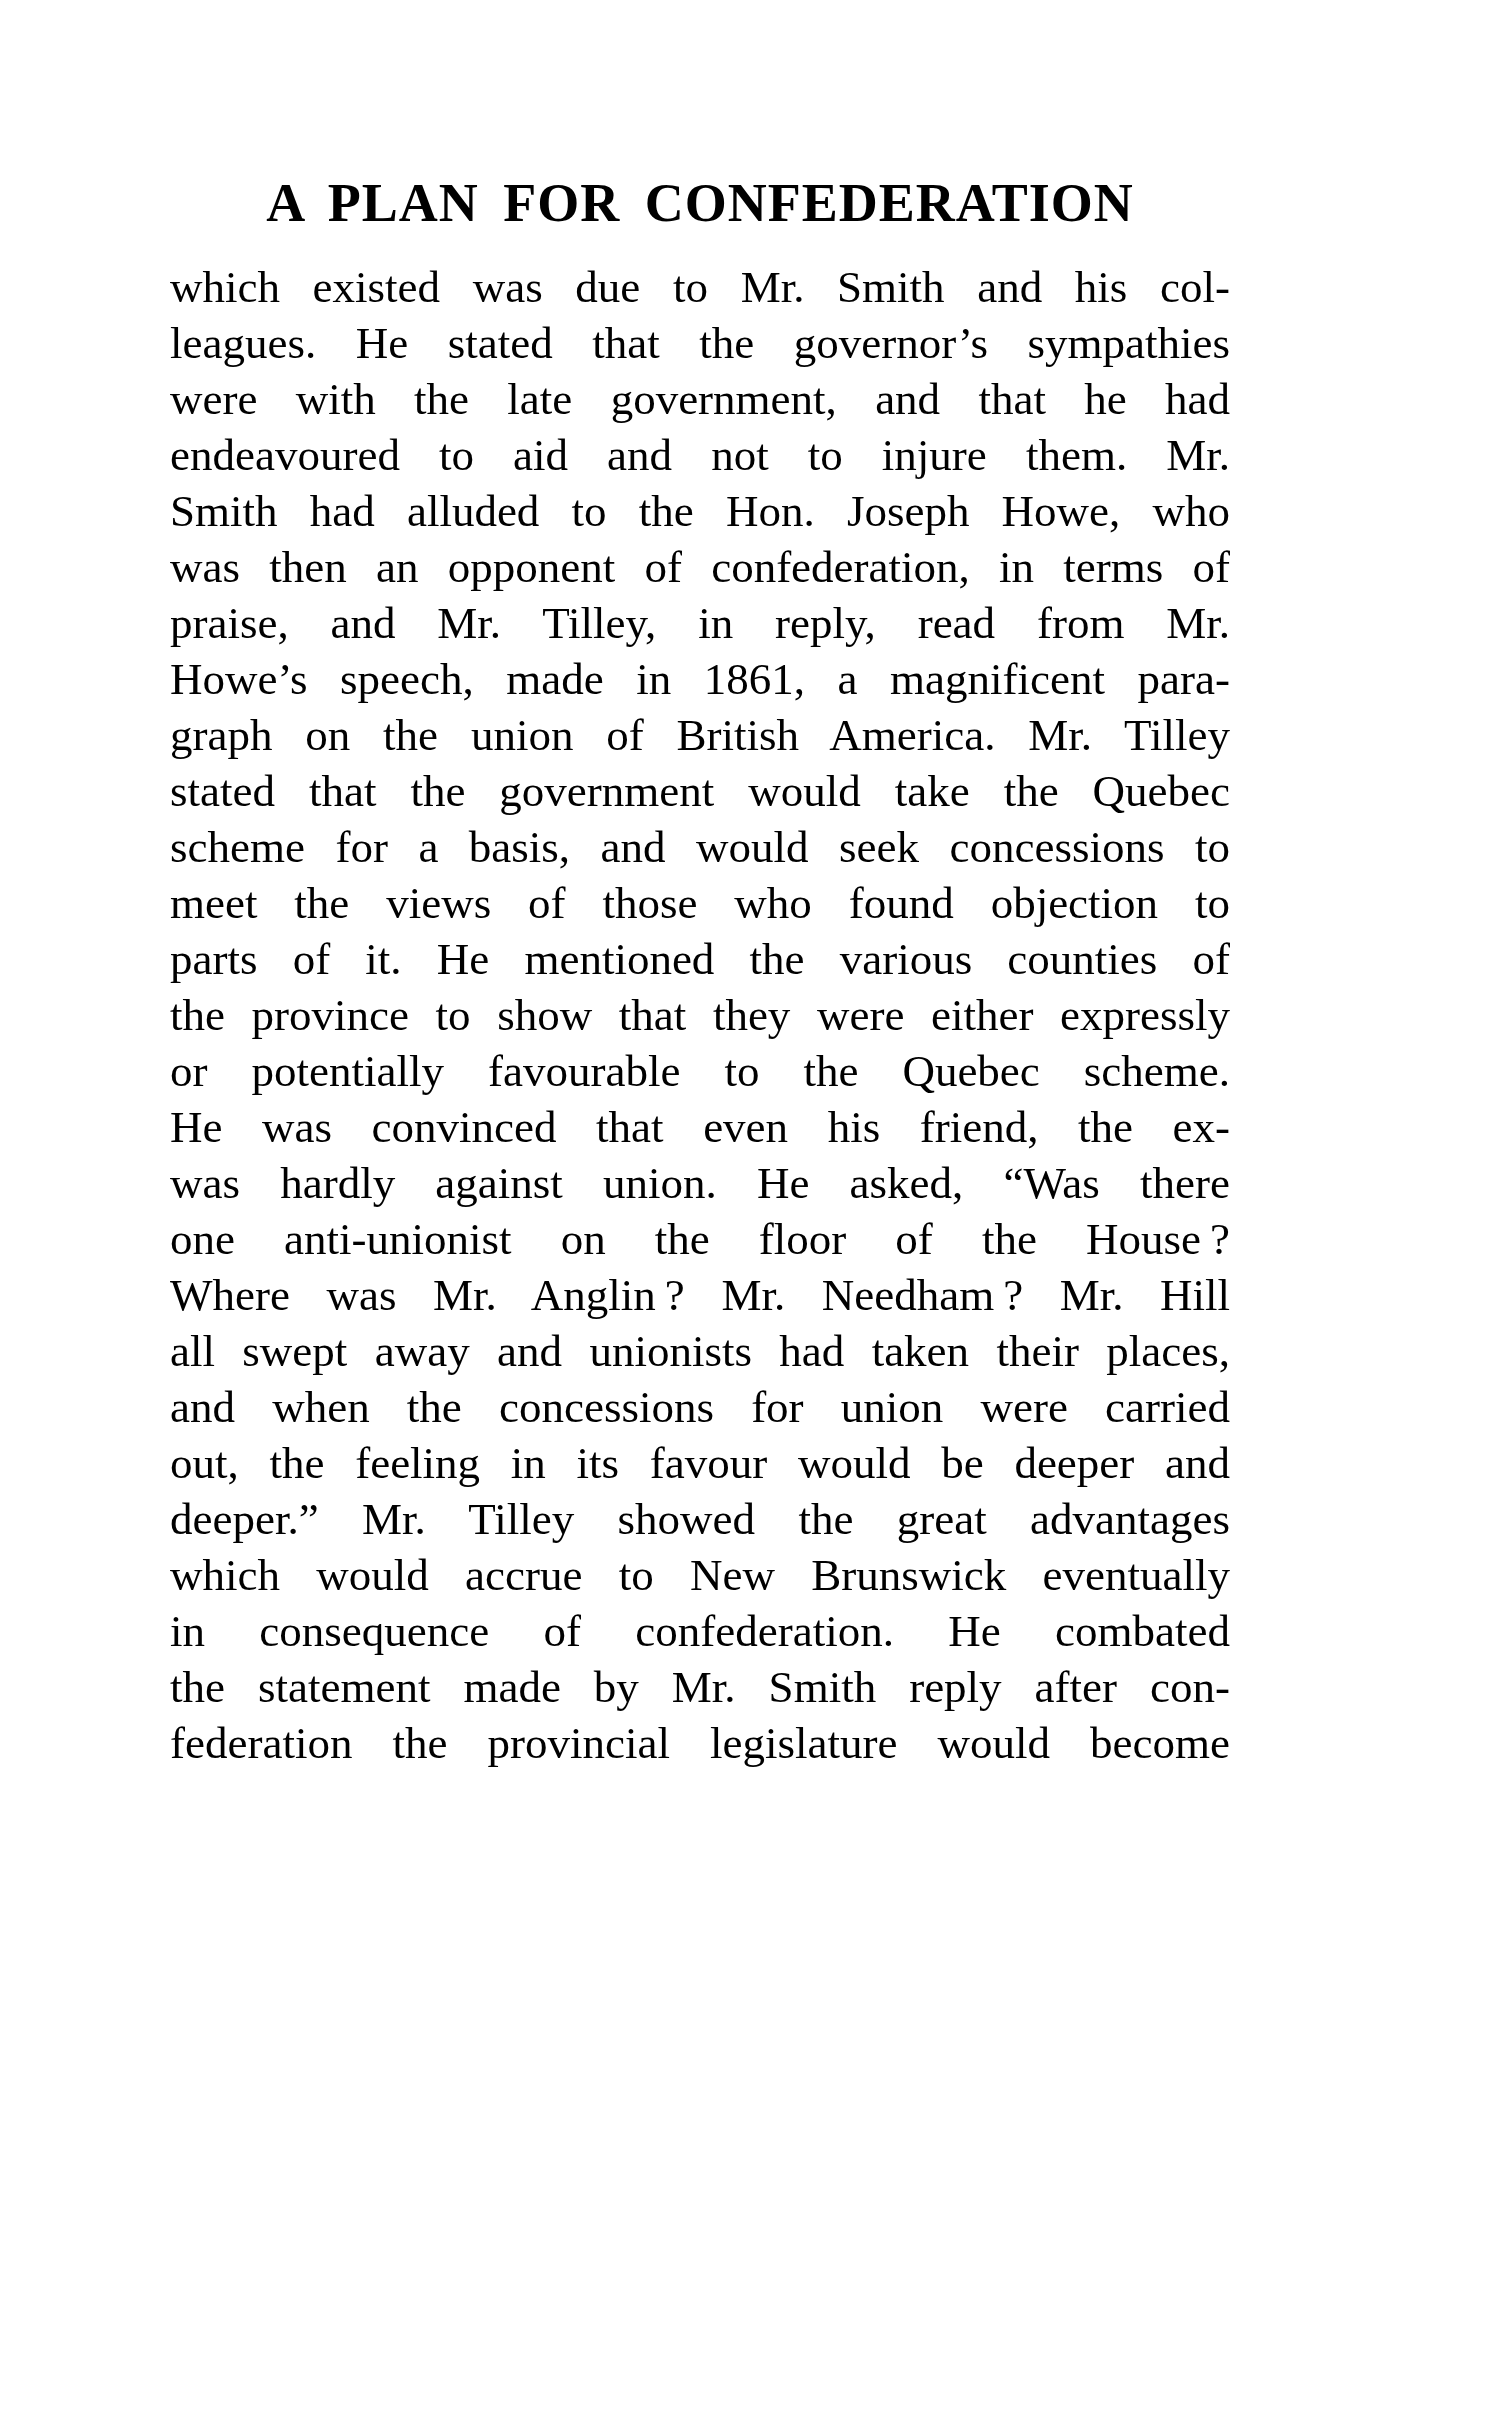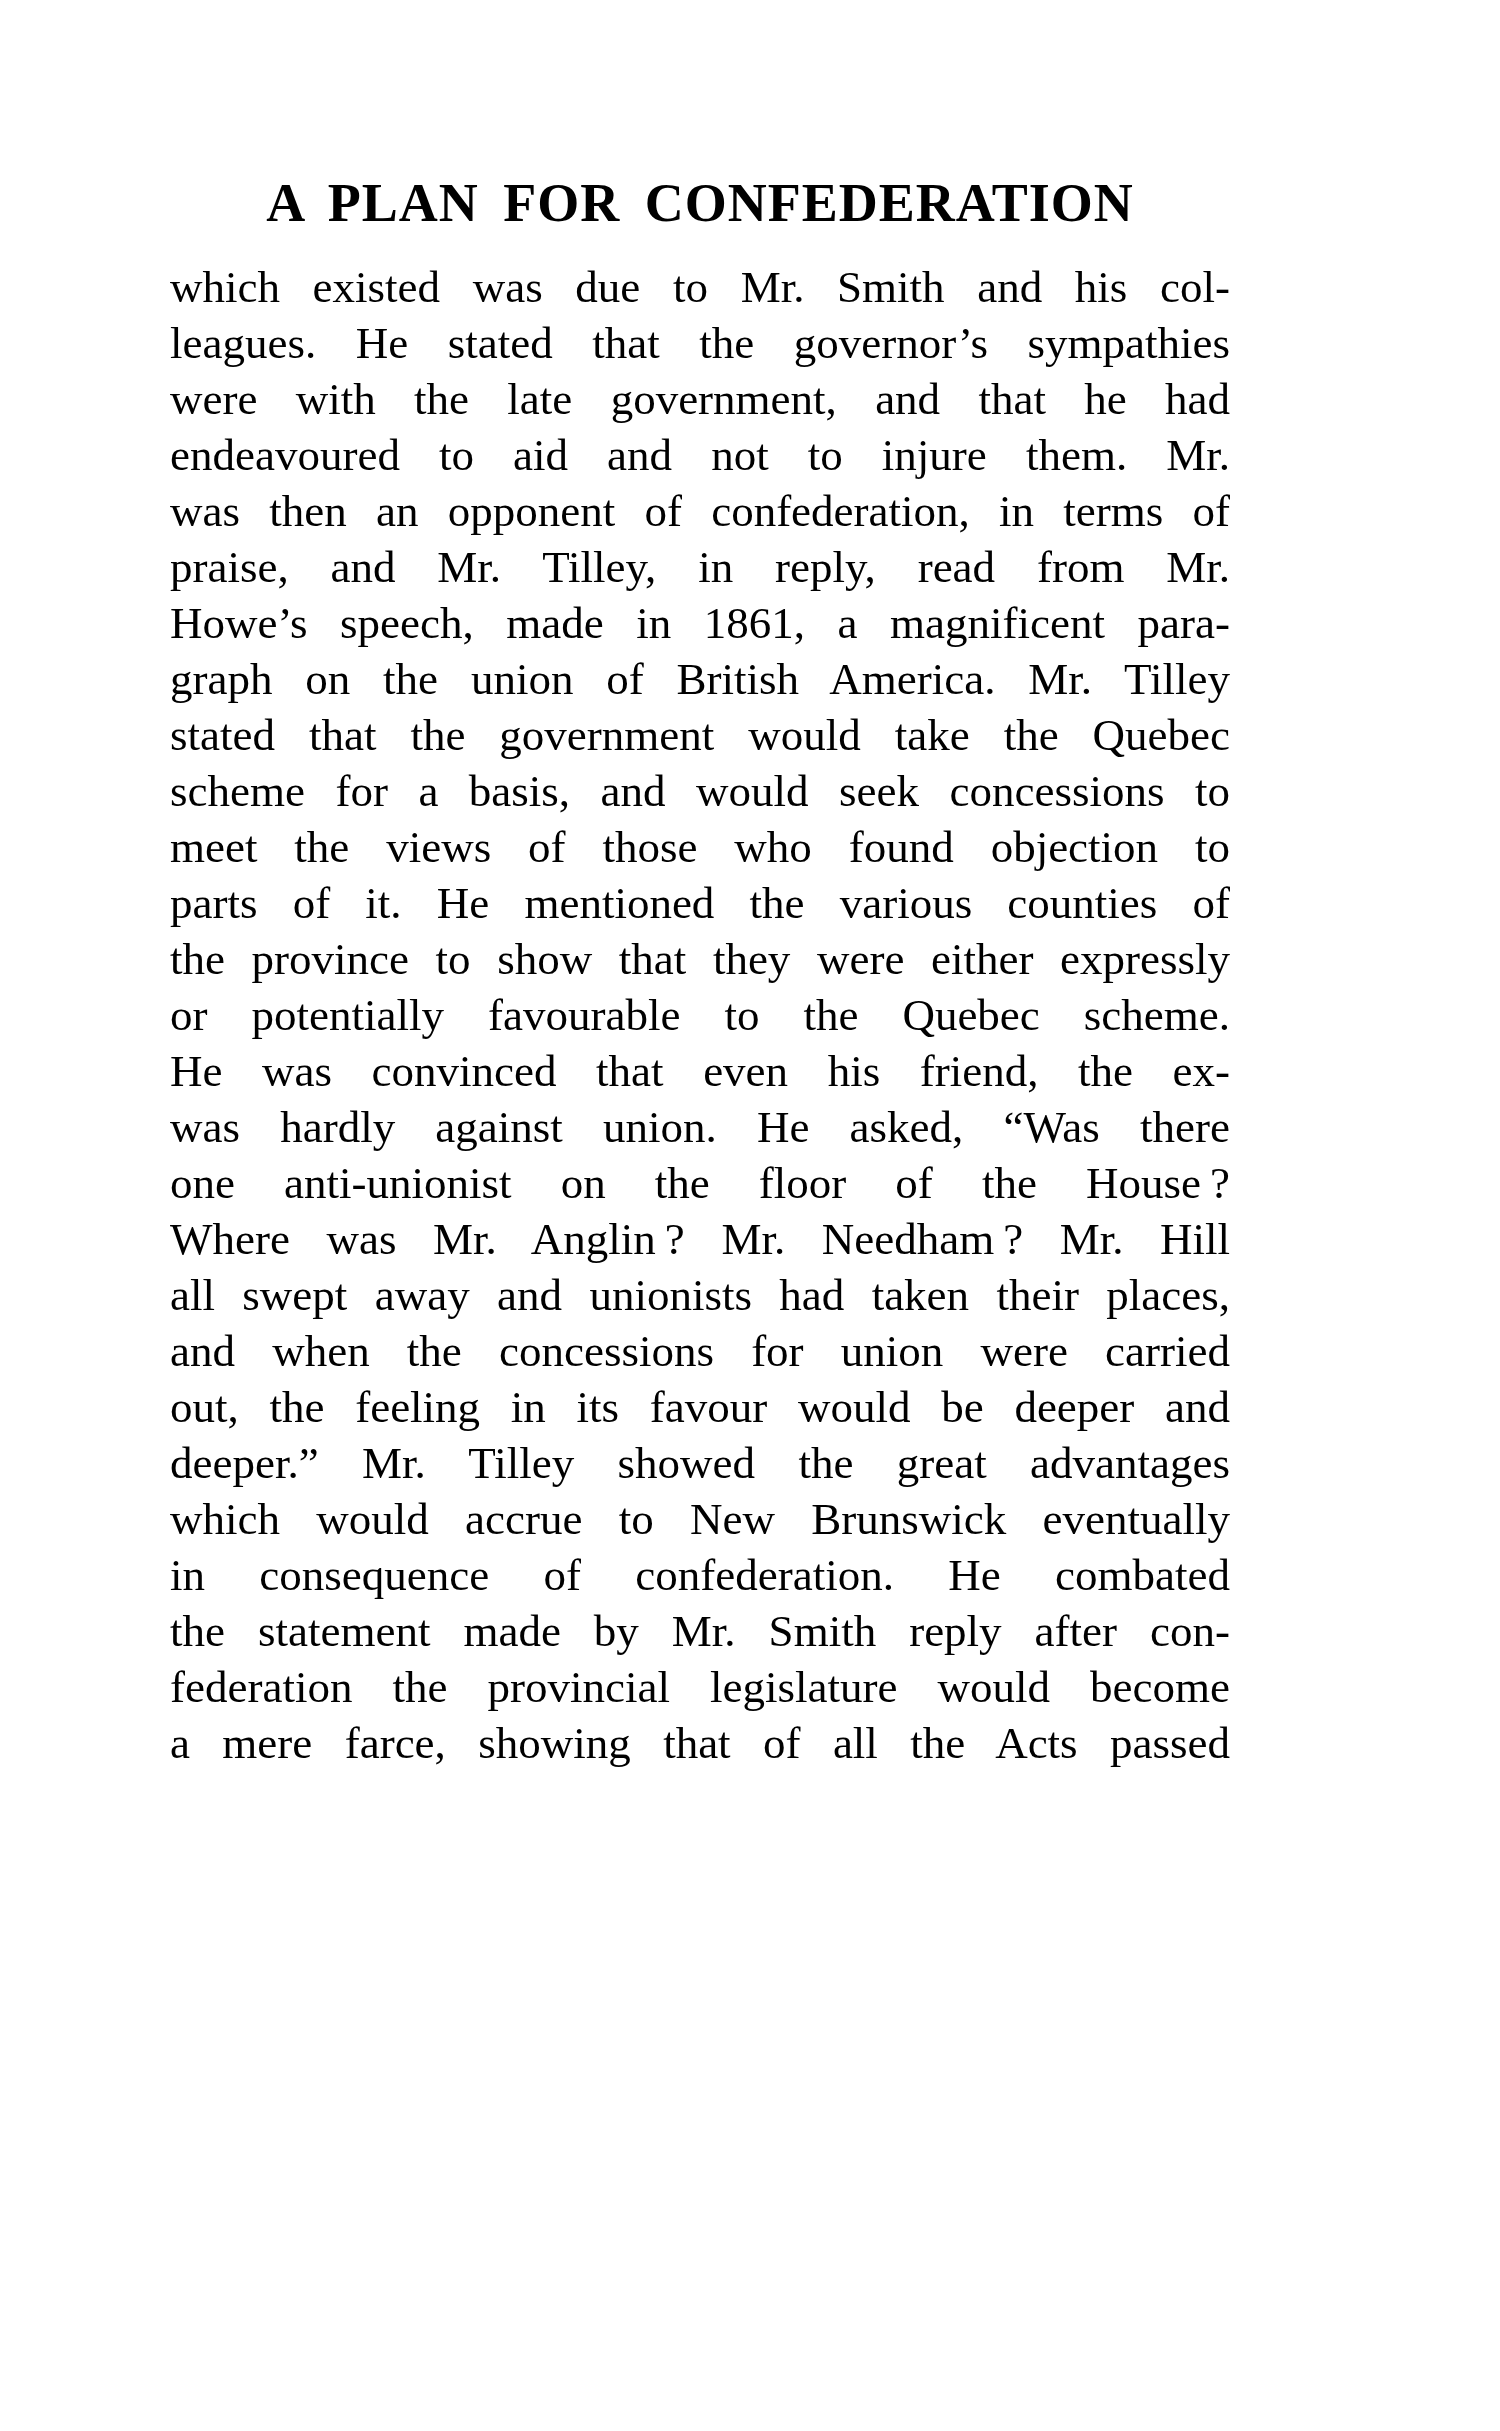--- a/index.html
+++ b/index.html
@@ -90,20 +90,21 @@
 
 <div class="page">
 
   <div class="title">A PLAN FOR CONFEDERATION</div>
 
   <div class="body-text">
     <div class="text-line">which existed was due to Mr. Smith and his col-</div>
     <div class="text-line">leagues. He stated that the governor’s sympathies</div>
     <div class="text-line">were with the late government, and that he had</div>
     <div class="text-line">endeavoured to aid and not to injure them. Mr.</div>
+    <div class="text-line">Smith had alluded to the Hon. Joseph Howe, who</div>
     <div class="text-line">was then an opponent of confederation, in terms of</div>
     <div class="text-line">praise, and Mr. Tilley, in reply, read from Mr.</div>
     <div class="text-line">Howe’s speech, made in 1861, a magnificent para-</div>
     <div class="text-line">graph on the union of British America. Mr. Tilley</div>
     <div class="text-line">stated that the government would take the Quebec</div>
     <div class="text-line">scheme for a basis, and would seek concessions to</div>
     <div class="text-line">meet the views of those who found objection to</div>
     <div class="text-line">parts of it. He mentioned the various counties of</div>
     <div class="text-line">the province to show that they were either expressly</div>
     <div class="text-line">or potentially favourable to the Quebec scheme.</div>

